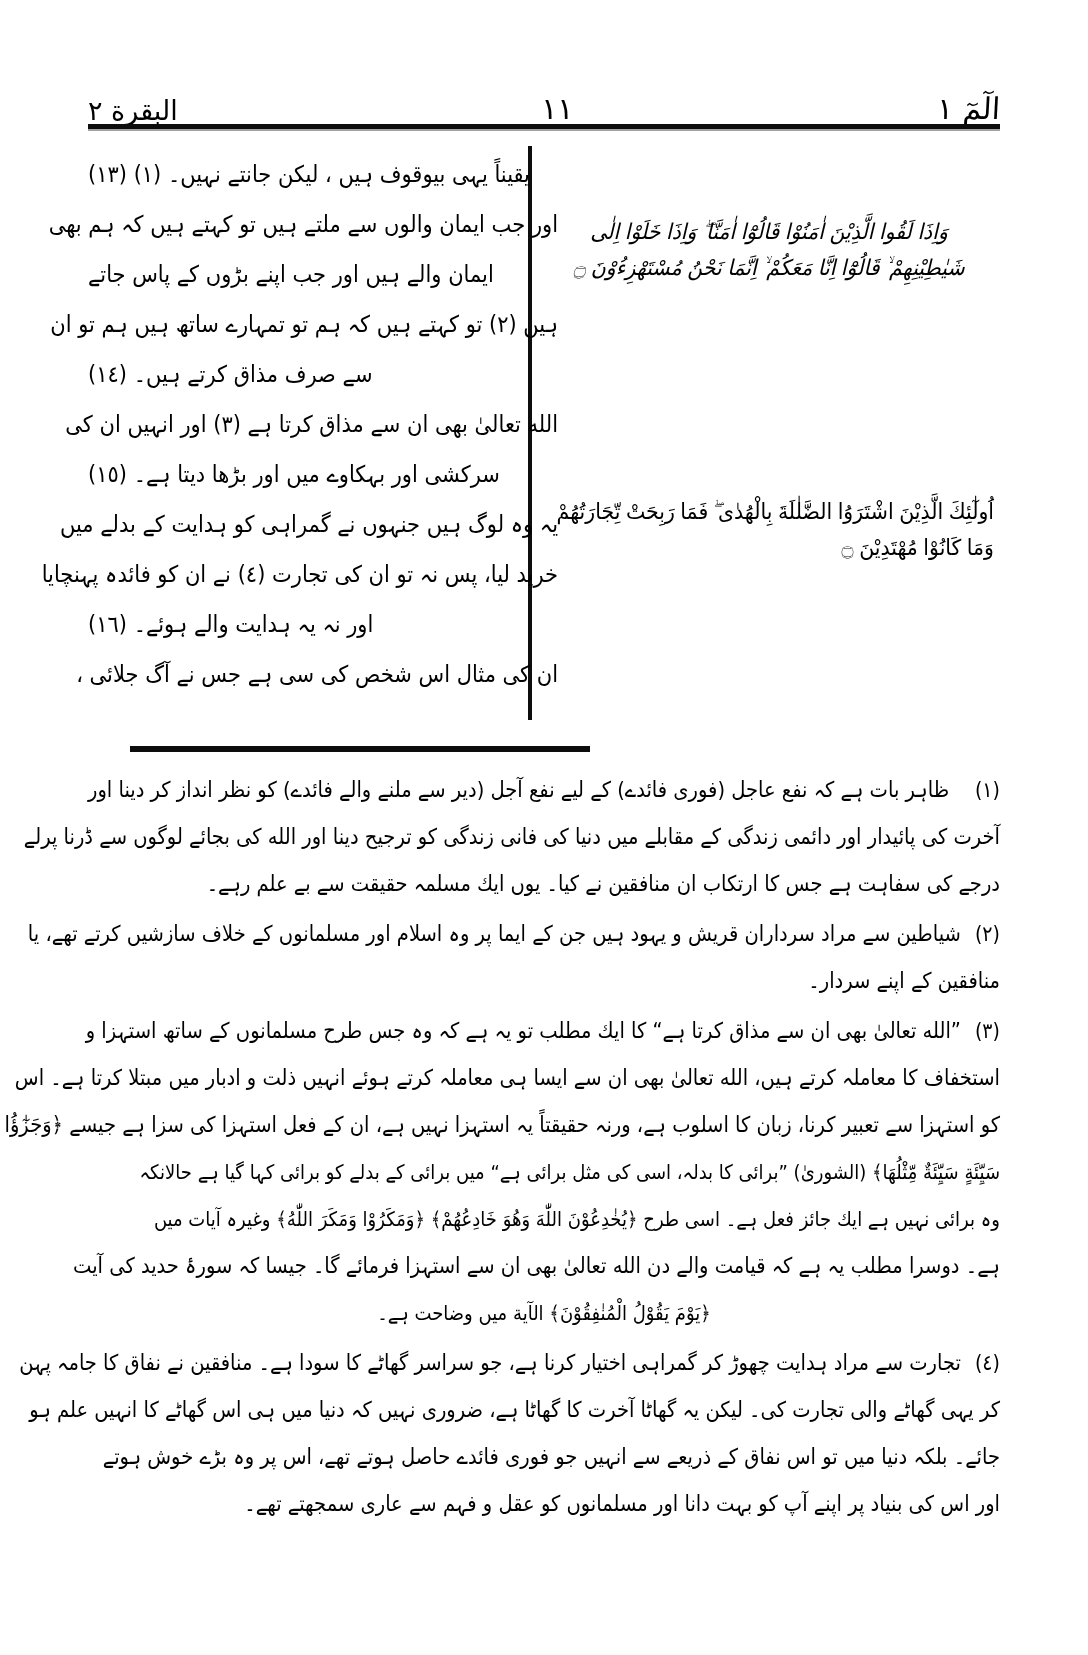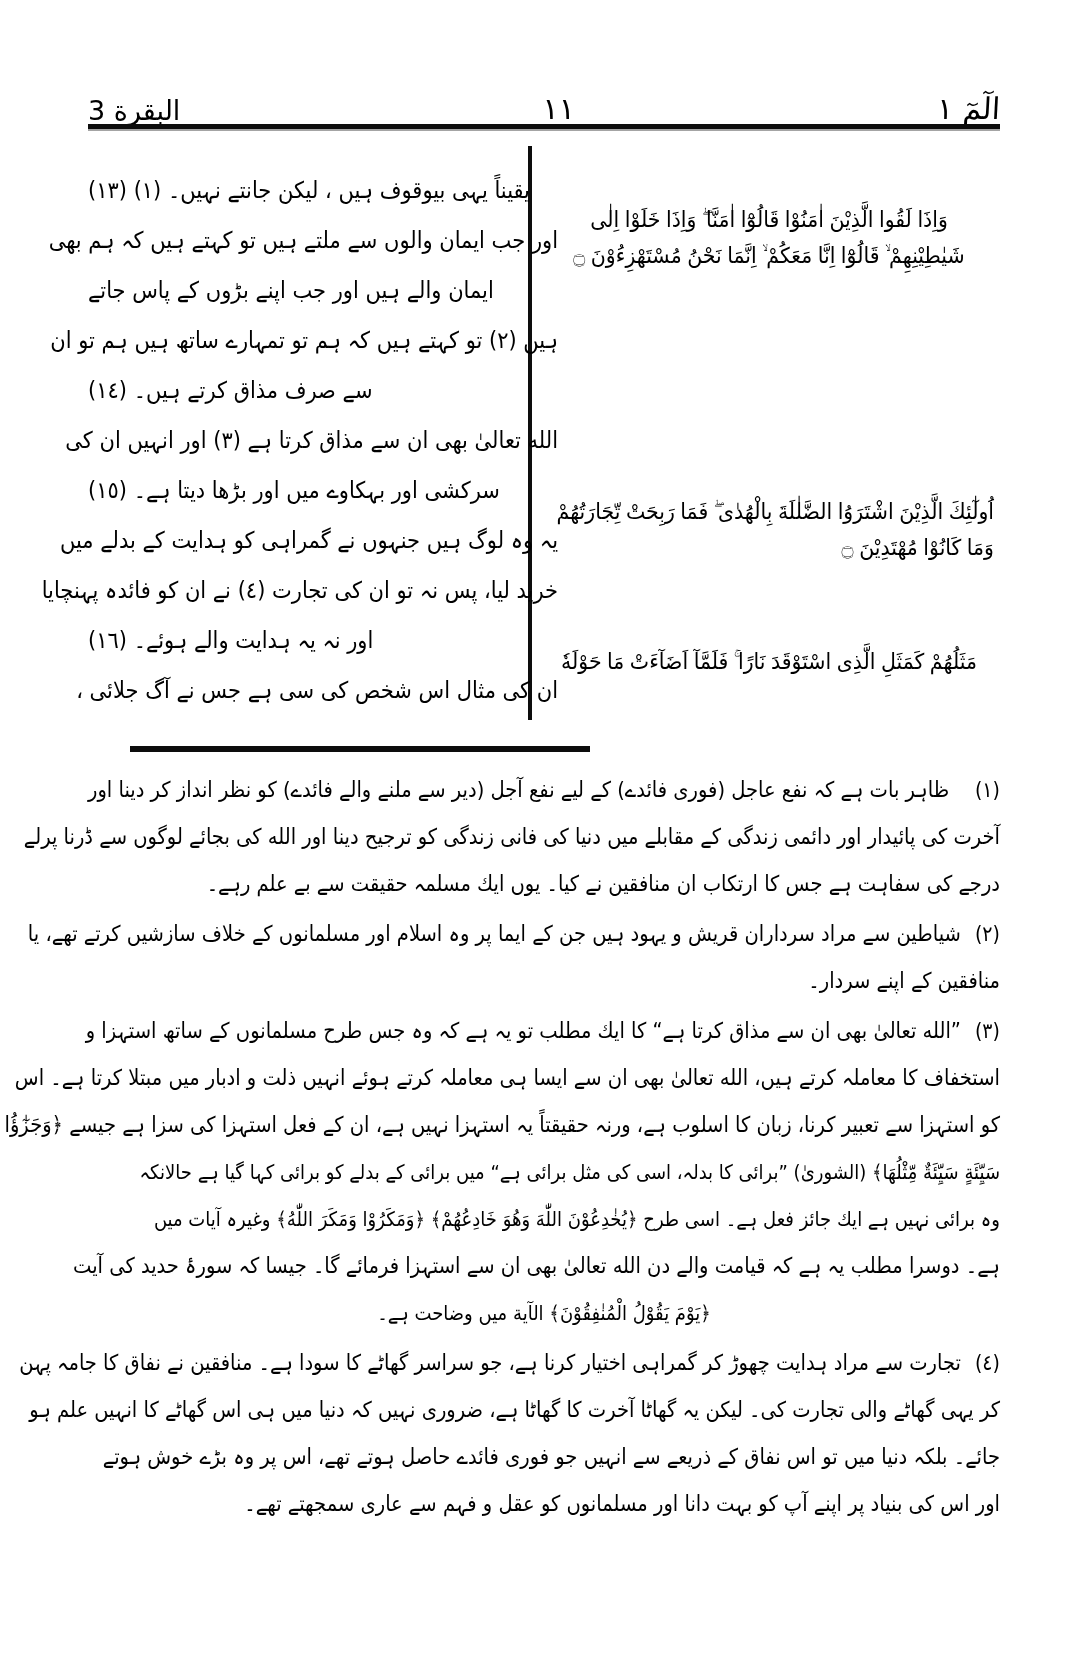--- a/index.html
+++ b/index.html
@@ -73,38 +73,38 @@
     background:#0d0d0d;
   }
   .col-arabic{
     position:absolute;
     top:0;right:0;width:462px;height:100%;
     direction:rtl;
     text-align:center;
   }
   .col-urdu{
     position:absolute;
-    top:16px;left:0;width:470px;height:100%;
+    top:0;left:0;width:470px;height:100%;
     direction:rtl;
     text-align:justify;
     text-align-last:left;
   }
 
   .ayah{
     font-size:20.5px;
     line-height:1.75;
     letter-spacing:-0.4px;
     word-spacing:-1px;
     margin:0;
     font-family:"DejaVu Sans",sans-serif;
     transform:scaleY(1.06);
     transform-origin:top center;
   }
   .ayah-block{position:absolute;right:0;width:462px;padding:0 6px;box-sizing:border-box;}
-  .a14{top:60px;}
+  .a14{top:72px;font-style:italic;}
   .a15{top:244px;}
   .a16{top:352px;text-align:right;}
   .a17{top:502px;}
 
   .urdu-line{
     font-size:21px;
     line-height:1;
     letter-spacing:-0.2px;
     white-space:nowrap;
     position:absolute;
@@ -164,38 +164,35 @@
   }
 </style>
 </head>
 <body>
 
 <div class="page">
 
   <div class="header">
     <div class="hdr-juz">الٓمٓ ١</div>
     <div class="hdr-page">١١</div>
-    <div class="hdr-surah">البقرة 3</div>
+    <div class="hdr-surah">البقرة ٢</div>
   </div>
   <div class="header-rule"></div>
 
   <div class="body-cols">
     <div class="col-divider"></div>
 
     <div class="col-arabic">
       <div class="ayah-block a14">
         <p class="ayah">وَاِذَا لَقُوا الَّذِيْنَ اٰمَنُوْا قَالُوْٓا اٰمَنَّا ۖ وَاِذَا خَلَوْا اِلٰى</p>
         <p class="ayah">شَيٰطِيْنِهِمْ ۙ قَالُوْٓا اِنَّا مَعَكُمْ ۙ اِنَّمَا نَحْنُ مُسْتَهْزِءُوْنَ ۝</p>
       </div>
       <div class="ayah-block a16">
         <p class="ayah">اُولٰٓئِكَ الَّذِيْنَ اشْتَرَوُا الضَّلٰلَةَ بِالْهُدٰى ۖ فَمَا رَبِحَتْ تِّجَارَتُهُمْ</p>
         <p class="ayah">وَمَا كَانُوْا مُهْتَدِيْنَ ۝</p>
-      </div>
-      <div class="ayah-block a17">
-        <p class="ayah">مَثَلُهُمْ كَمَثَلِ الَّذِى اسْتَوْقَدَ نَارًا ۚ فَلَمَّآ اَضَآءَتْ مَا حَوْلَهٗ</p>
       </div>
     </div>
 
     <div class="col-urdu">
       <div class="urdu-line ctr" style="top:22px;">يقيناً يہی بيوقوف ہيں ، ليكن جانتے نہيں۔ (١) (١٣)</div>
       <div class="urdu-line rt" style="top:72px;">اور جب ايمان والوں سے ملتے ہيں تو كہتے ہيں كہ ہم بھی</div>
       <div class="urdu-line rt" style="top:122px;">ايمان والے ہيں اور جب اپنے بڑوں كے پاس جاتے</div>
       <div class="urdu-line rt" style="top:172px;">ہيں (٢) تو كہتے ہيں كہ ہم تو تمہارے ساتھ ہيں ہم تو ان</div>
       <div class="urdu-line ctr" style="top:222px;">سے صرف مذاق كرتے ہيں۔ (١٤)</div>
       <div class="urdu-line rt" style="top:272px;">الله تعالیٰ بھی ان سے مذاق كرتا ہے (٣) اور انہيں ان كی</div>

